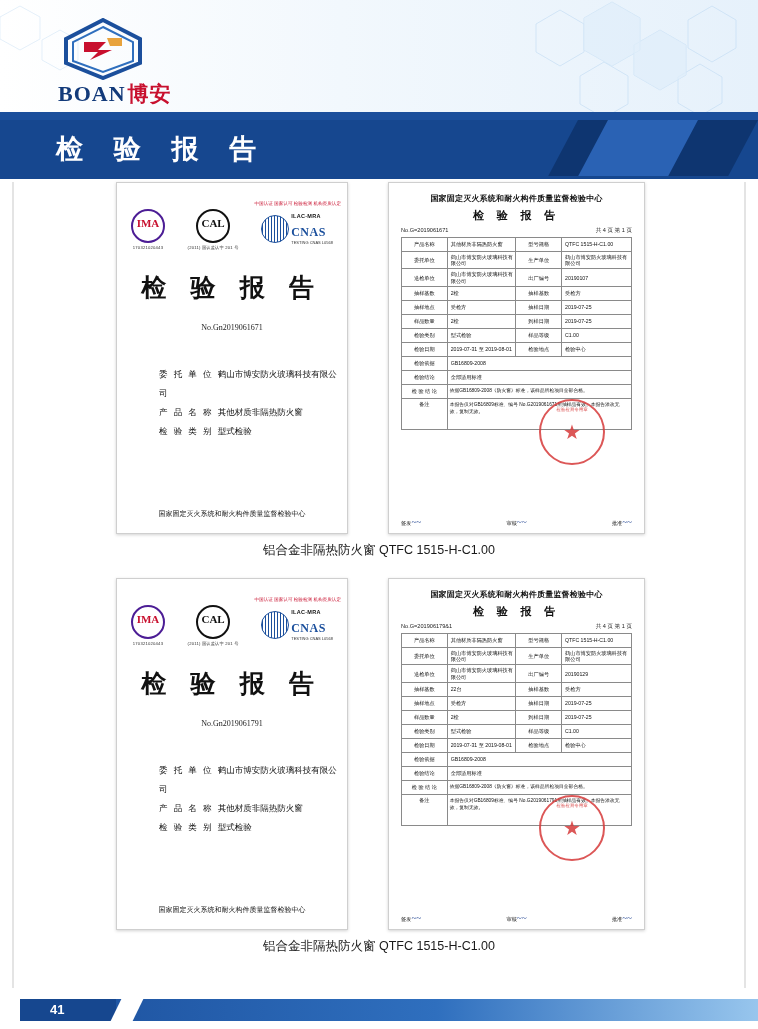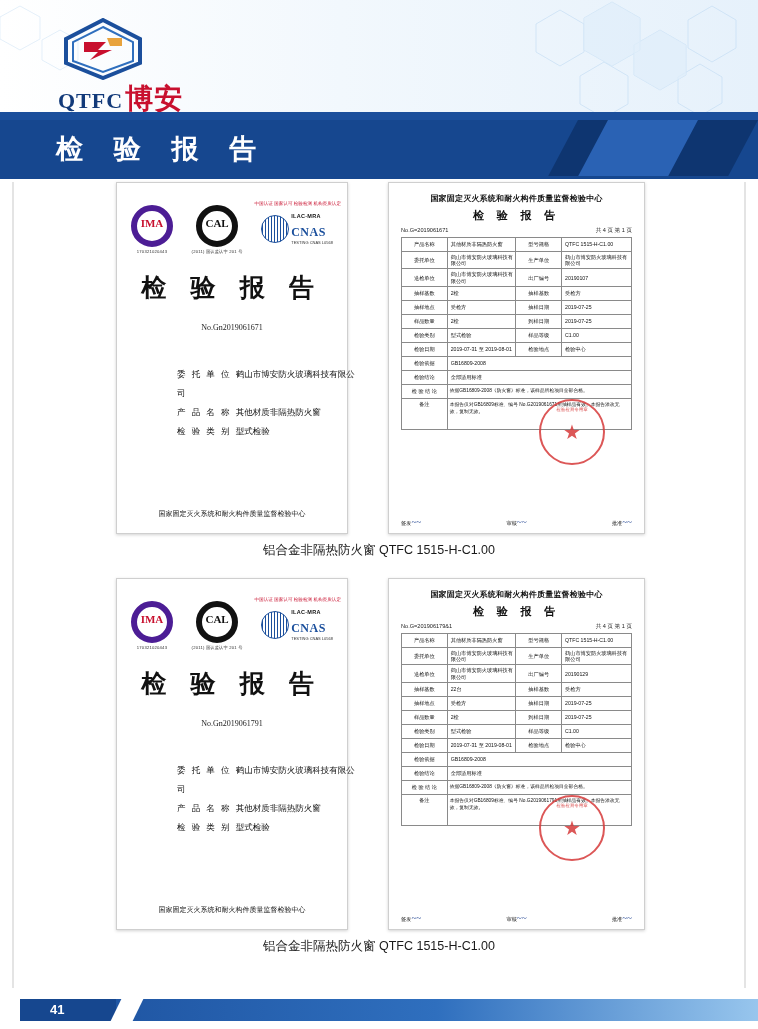--- a/index.html
+++ b/index.html
@@ -21,21 +21,21 @@
   .hexlayer{position:absolute;inset:0;opacity:.55;}
   .logo-wrap{position:absolute;left:52px;top:18px;width:200px;height:86px;}
   .logo-mark{
     position:absolute;left:8px;top:0;width:86px;height:62px;
   }
   .logo-text{
     position:absolute;left:6px;top:62px;
     font-size:22px;font-weight:bold;color:#123a7a;letter-spacing:1px;
     font-family:"Liberation Serif", serif;
   }
-  .logo-text .cn{color:#c8102e;font-size:28px;margin-left:2px;}
+  .logo-text .cn{color:#c8102e;font-size:21px;margin-left:2px;}
 
   .blue-bar{
     position:absolute;left:0;top:112px;width:758px;height:8px;
     background:#1b4f9c;
   }
 
   
   .title-band{
     position:absolute;left:0;top:120px;width:758px;height:56px;
     background:#16478f;overflow:hidden;
@@ -77,21 +77,21 @@
   .caption{
     position:absolute;left:0;top:360px;width:758px;text-align:center;
     font-size:12.5px;color:#1a1a1a;
     font-family:"Liberation Sans", sans-serif;
   }
 
   
   .marks{position:absolute;left:14px;top:24px;width:202px;height:44px;display:flex;align-items:center;justify-content:space-between;}
   .mark{position:relative;text-align:center;}
   .mark .ring{
-    display:block;border:6px solid #4c1d95;border-radius:50%;
+    display:block;border:2px solid #4c1d95;border-radius:50%;
     width:30px;height:30px;margin:0 auto;position:relative;
   }
   .mark .ring.black{border-color:#111;}
   .mark .ring span{
     position:absolute;left:0;right:0;top:6px;font-size:11px;font-weight:bold;color:#c8102e;
     font-family:"Liberation Serif", serif;
   }
   .mark .ring.black span{color:#111;}
   .mark .sub{font-size:4.2px;color:#333;margin-top:2px;letter-spacing:.2px;white-space:nowrap;}
   .cnas{display:flex;align-items:center;gap:2px;}
@@ -109,21 +109,21 @@
 
   .cert-title{
     position:absolute;left:0;right:0;top:88px;text-align:center;
     font-size:25px;font-weight:bold;letter-spacing:9px;color:#111;
     font-family:"Liberation Serif", serif;
   }
   .cert-no{
     position:absolute;left:0;right:0;top:140px;text-align:center;
     font-size:8px;color:#222;font-family:"Liberation Serif", serif;
   }
-  .cert-fields{position:absolute;left:60px;top:182px;width:180px;font-size:8.5px;color:#111;line-height:2.25;font-family:"Liberation Serif", serif;}
+  .cert-fields{position:absolute;left:42px;top:182px;width:180px;font-size:8.5px;color:#111;line-height:2.25;font-family:"Liberation Serif", serif;}
   .cert-fields .k{letter-spacing:2px;}
   .cert-foot{
     position:absolute;left:0;right:0;bottom:14px;text-align:center;
     font-size:7px;color:#111;font-family:"Liberation Serif", serif;
   }
 
   
   .rpt-head{position:absolute;left:0;right:0;top:10px;text-align:center;}
   .rpt-org{font-size:8px;font-weight:bold;color:#111;letter-spacing:.2px;font-family:"Liberation Serif", serif;}
   .rpt-name{font-size:11px;font-weight:bold;letter-spacing:5px;color:#111;margin-top:4px;font-family:"Liberation Serif", serif;}
@@ -192,21 +192,21 @@
     </svg>
 
     <div class="logo-wrap">
       <svg class="logo-mark" viewBox="0 0 86 62">
         <polygon points="43,2 80,21 80,45 43,60 6,45 6,21" fill="none" stroke="#1b4f9c" stroke-width="4"></polygon>
         <polygon points="43,9 73,24 73,43 43,54 13,43 13,24" fill="none" stroke="#2f6fbe" stroke-width="2"></polygon>
         <path d="M24 24 L46 24 L38 32 L52 32 L30 42 L38 34 L24 34 Z" fill="#c8102e"></path>
         <path d="M47 20 L62 20 L62 28 L50 28 Z" fill="#e8a33d"></path>
       </svg>
       <div class="logo-text">
-        <span>QTFC</span><span class="cn">博安</span>
+        <span>BOAN</span><span class="cn">博安</span>
       </div>
     </div>
   </div>
 
   <div class="blue-bar"></div>
 
   <div class="title-band">
     <div class="slash1"></div>
     <div class="slash2"></div>
     <div class="title-text">检 验 报 告</div>

